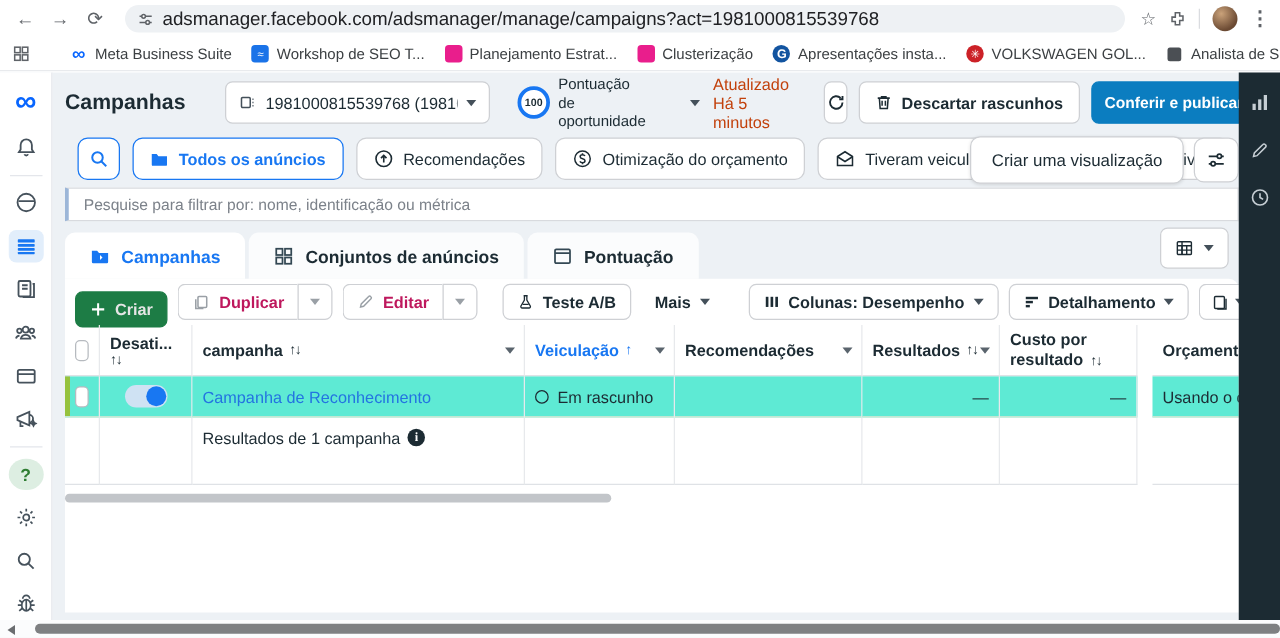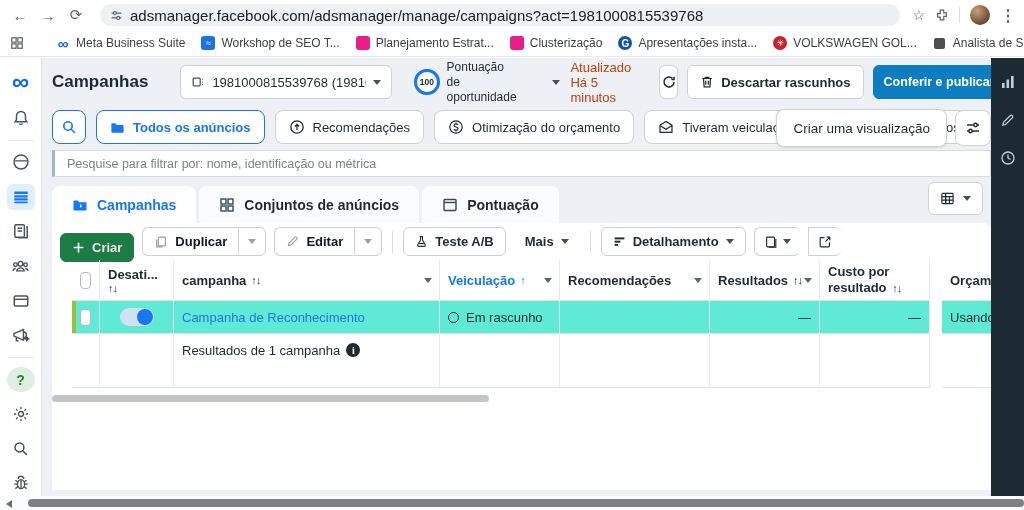--- a/index.html
+++ b/index.html
@@ -49,21 +49,21 @@
   .score-badge { width:26px; height:26px; border-radius:50%; border:3px solid #1877f2; display:flex; align-items:center; justify-content:center; font-size:8.5px; font-weight:bold; color:#1c2b33; background:#fff; }
   .score-label { font-size:12px; color:#1c2b33; line-height:1.25; }
   .score .caret { margin-left:28px; }
   .hdr-right { margin-left:auto; display:flex; align-items:center; gap:9px; }
   .updated { font-size:13px; color:#c2410c; margin-right:4px; }
   .btn { height:34px; border-radius:6px; border:1px solid #ced0d4; background:#fff; display:flex; align-items:center; justify-content:center; gap:7px; font-size:13px; font-weight:bold; color:#1c2b33; padding:0 12px; white-space:nowrap; }
   .btn.square { width:34px; padding:0; }
   .btn.primary { background:#0b7dc0; border-color:#0b7dc0; color:#fff; font-size:12.5px; padding:0 10px; }
 
   
-  .filters { position:absolute; top:48px; left:0; right:0; height:42px; display:flex; align-items:center; gap:10px; padding-left:10px; }
+  .filters { position:absolute; top:48px; left:0; right:0; height:42px; display:flex; align-items:center; gap:10px; padding-left:20px; }
   .chip { height:34px; background:#fff; border:1px solid #ced0d4; border-radius:8px; display:flex; align-items:center; gap:8px; padding:0 13px; font-size:13px; color:#1c2b33; white-space:nowrap; flex:0 0 auto; }
   .chip.blue { border-color:#1877f2; color:#1877f2; font-weight:bold; }
   .chip.iconbtn { width:34px; padding:0; justify-content:center; border-color:#1877f2; color:#1877f2; }
   .plus-more { font-size:14px; color:#1c2b33; white-space:nowrap; flex:0 0 auto; margin-left:4px; }
   .filters-right { position:absolute; right:0; top:3px; display:flex; gap:8px; align-items:center; }
   .view-btn { height:38px; background:#fff; border:1px solid #ced0d4; border-radius:8px; box-shadow:0 1px 3px rgba(0,0,0,.12); font-size:13.5px; color:#1c2b33; display:flex; align-items:center; padding:0 16px; }
   .blue-dot { width:6px; height:6px; border-radius:50%; background:#1877f2; }
 
   
   .searchbar { position:absolute; top:92px; left:10px; right:0; height:27px; background:#fff; border:1px solid #d8dade; border-left:3px solid #9cb6d8; display:flex; align-items:center; padding:10px 12px; }
@@ -74,29 +74,29 @@
   .tabsrow { position:absolute; top:122px; left:10px; right:0; height:43px; display:flex; align-items:flex-end; }
   .tab { height:37px; display:flex; align-items:center; gap:9px; padding:0 20px; font-size:14px; font-weight:bold; color:#1c2b33; background:#fbfcfd; border-radius:8px 8px 0 0; margin-right:3px; }
   .tab.active { background:#fff; color:#1877f2; }
   .daterange { position:absolute; right:8px; bottom:8px; height:33px; background:#fff; border:1px solid #ced0d4; border-radius:6px; display:flex; align-items:center; gap:8px; padding:0 11px; font-size:13px; font-weight:bold; color:#1c2b33; white-space:nowrap; }
 
   
   .panel { position:absolute; top:165px; left:10px; right:0; bottom:6px; background:#fff; border-radius:0 8px 0 0; }
   .toolbar { height:37px; display:flex; align-items:center; gap:8px; padding:0 8px; }
   .tbtn { height:29px; border-radius:6px; border:1px solid #ced0d4; background:#fff; display:flex; align-items:center; gap:7px; padding:0 11px; font-size:13px; font-weight:bold; color:#1c2b33; white-space:nowrap; }
   .tbtn.green { background:#1d7c45; border-color:#1d7c45; color:#e5e5e5;margin-top:12px; }
-  .tbtn.disabled { color:#0f172a; }
+  .tbtn.disabled { color:#be185d; }
   .split { display:flex; }
   .split .tbtn:first-child { border-radius:6px 0 0 6px; border-right:none; }
   .split .tbtn:last-child { border-radius:0 6px 6px 0; padding:0 9px; }
   .tbtn.naked { border:none; }
   .tb-sep { width:1px; height:22px; background:#dadde1; margin:0 2px; }
 
   
-  .tbl { position:absolute; top:37px; left:0; right:0;padding-left:20px; }
+  .tbl { position:absolute; top:37px; left:0; right:0; }
   .trow { display:flex; }
   .cell { border-right:1px solid #e7e9ec; border-bottom:1px solid #dfe2e6; padding:4px 8px; font-size:13px; color:#1c2b33; display:flex; align-items:center; overflow:hidden; }
   .c-chk { width:28px; justify-content:center; }
   .c-tog { width:74px; }
   .c-name { width:266px; }
   .c-del { width:120px; }
   .c-rec { width:150px; }
   .c-res { width:110px; justify-content:flex-end; }
   .c-cost { width:110px; justify-content:flex-end; }
   .c-bud { flex:1; border-right:none;margin-left:12px; }
@@ -457,20 +457,29 @@
               </svg>
             <span>Teste A/B</span>
           </div>
           <div class="tbtn naked">
               <span>Mais</span>
               <span class="caret"></span>
             </div>
           <div class="tb-sep"></div>
           <div class="tbtn">
             <svg width="13" height="13" viewBox="0 0 16 16" fill="#1c2b33">
+                <rect x="2" y="3" width="2.6" height="10"></rect>
+                <rect x="6.7" y="3" width="2.6" height="10"></rect>
+                <rect x="11.4" y="3" width="2.6" height="10"></rect>
+              </svg>
+            <span>Colunas: Desempenho</span>
+            <span class="caret"></span>
+          </div>
+          <div class="tbtn">
+            <svg width="13" height="13" viewBox="0 0 16 16" fill="#1c2b33">
                 <rect x="2" y="3" width="12" height="2.4"></rect>
                 <rect x="2" y="7" width="7" height="2.4"></rect>
                 <rect x="2" y="11" width="4" height="2.4"></rect>
               </svg>
             <span>Detalhamento</span>
             <span class="caret"></span>
           </div>
           <div class="split">
             <div class="tbtn" style="border-radius:6px;padding:0 9px;gap:5px;">
               <svg width="14" height="14" viewBox="0 0 16 16" fill="none" stroke="#1c2b33" stroke-width="1.3">

